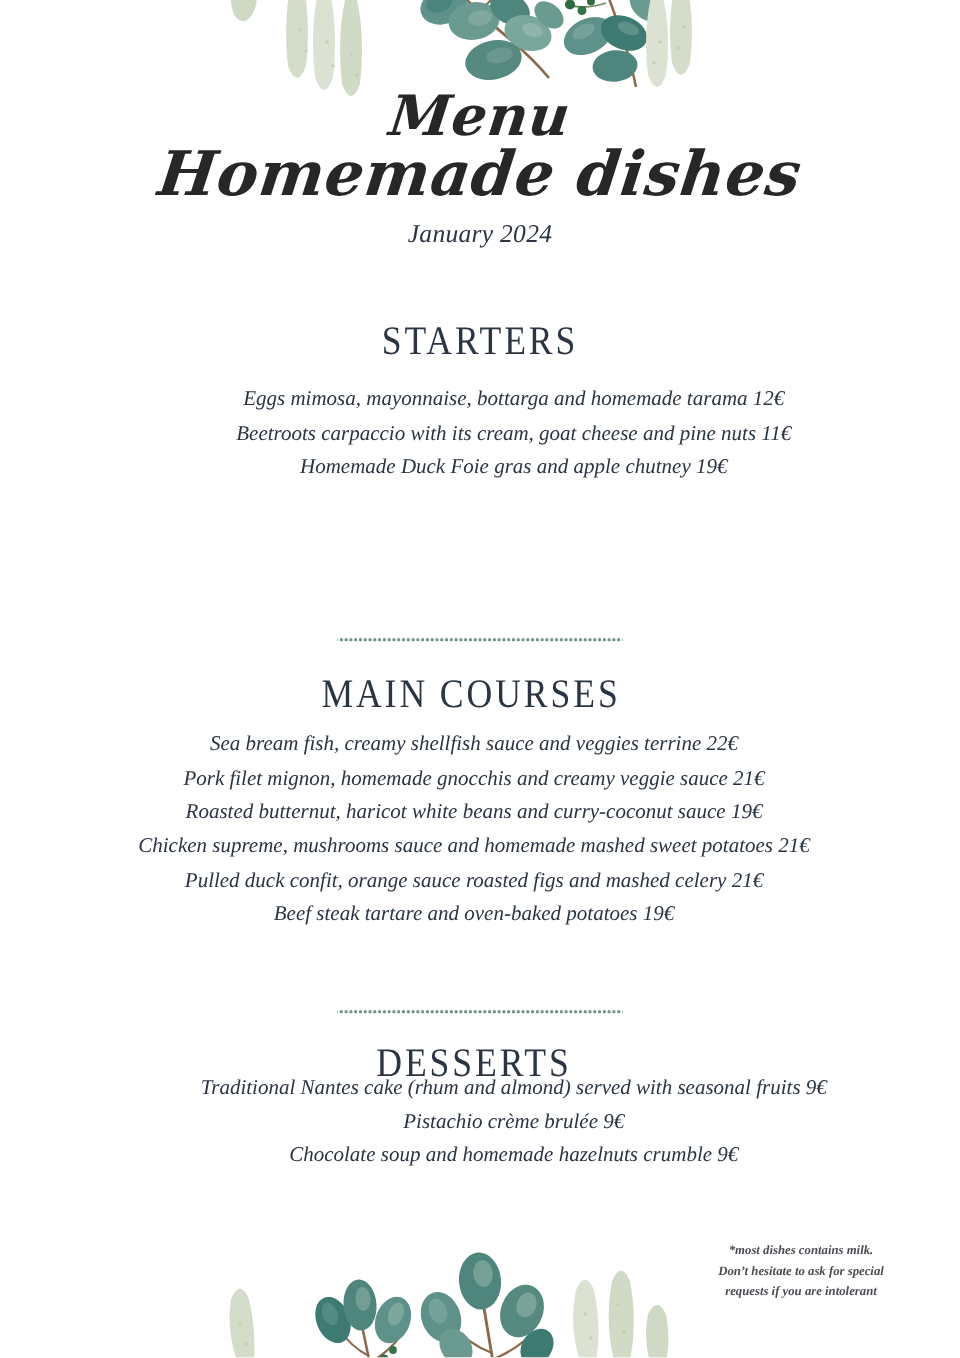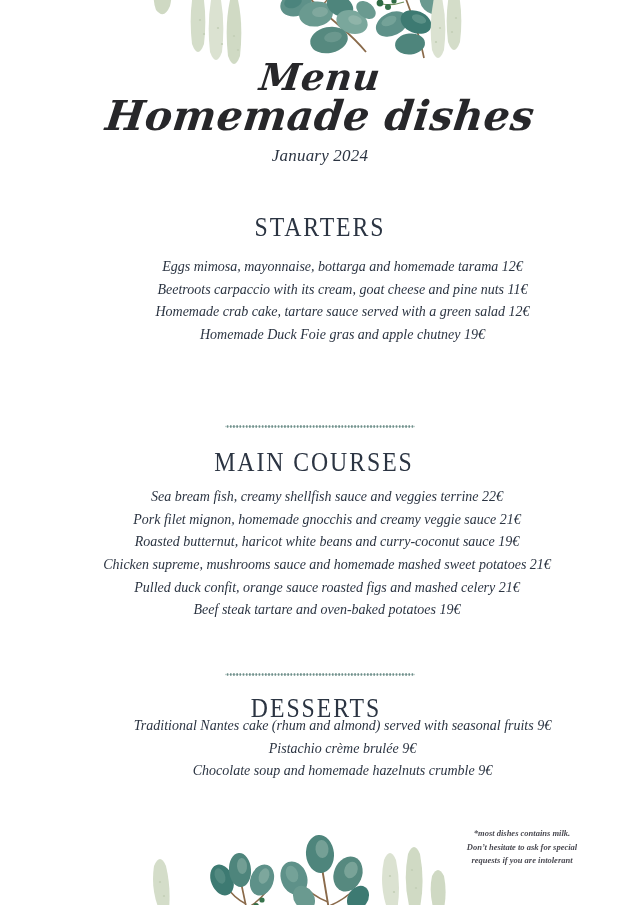--- a/index.html
+++ b/index.html
@@ -92,29 +92,29 @@
     background-repeat: repeat-x;
     background-position: center;
   }
 
   
   #starters-heading { position: absolute; top: 212px; left: 0; width: 640px; }
   #starters-list    { position: absolute; top: 256px; left: 0; width: 640px; }
 
   #divider-1        { position: absolute; top: 425px; left: 0; width: 640px; }
   #mains-heading    { position: absolute; top: 447px; left: 0; width: 628px; }
-  #mains-list       { position: absolute; top: 486px; left: 11px; width: 587px; }
+  #mains-list       { position: absolute; top: 486px; left: 0; width: 587px; }
 
   #divider-2        { position: absolute; top: 673px; left: 0; width: 640px; }
   #desserts-heading { position: absolute; top: 693px; left: 0; width: 632px; }
   #desserts-list    { position: absolute; top: 715px; left: 0; width: 640px; }
 
   .footnote {
     position: absolute;
-    right: 28px;
+    right: 16px;
     bottom: 38px;
     width: 180px;
     text-align: center;
     font-family: "Liberation Serif", serif;
     font-style: italic;
     font-weight: bold;
     font-size: 8.5px;
     line-height: 1.55;
     color: #4a4a52;
   }
@@ -179,21 +179,20 @@
 <div class="title-block">
   <div class="script-title line1">Menu</div>
   <div class="script-title line2">Homemade dishes</div>
   <div class="subtitle">January 2024</div>
 </div>
 
 <h2 class="section-heading" id="starters-heading">STARTERS</h2>
 <div id="starters-list">
   <div class="menu-line">Eggs mimosa, mayonnaise, bottarga and homemade tarama 12€</div>
   <div class="menu-line">Beetroots carpaccio with its cream, goat cheese and pine nuts 11€</div>
-  <div class="menu-line">Homemade crab cake, tartare sauce served with a green salad 12€</div>
   <div class="menu-line">Homemade Duck Foie gras and apple chutney 19€</div>
 </div>
 
 <div id="divider-1">
   <div class="divider"></div>
 </div>
 
 <h2 class="section-heading" id="mains-heading">MAIN COURSES</h2>
 <div id="mains-list">
   <div class="menu-line">Sea bream fish, creamy shellfish sauce and veggies terrine  22€</div>

